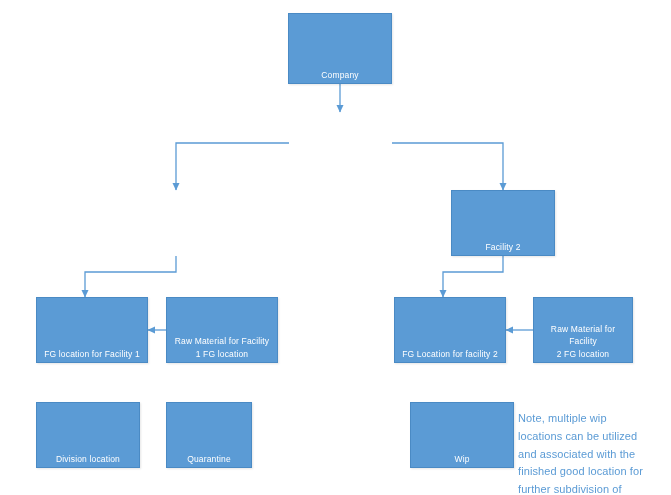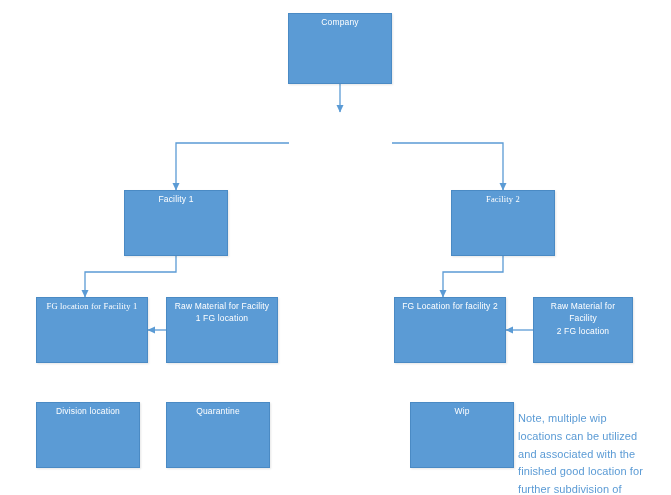--- a/index.html
+++ b/index.html
@@ -18,21 +18,21 @@
     background: #ffffff;
     overflow: hidden;
   }
   .node {
     position: absolute;
     box-sizing: border-box;
     background: #5B9BD5;
     border: 1px solid #4A8AC4;
     color: #ffffff;
     display: flex;
-    align-items: flex-start;
+    align-items: flex-end;
     justify-content: center;
     text-align: center;
     font-size: 8.5px;
     line-height: 1.45;
     letter-spacing: 0.15px;
     padding: 2px 5px;
     box-shadow: 1px 1px 2px rgba(0,0,0,0.10);
     z-index: 2;
   }
   .node-label {
@@ -97,29 +97,26 @@
     <g>
       <path d="M533,330 L506,330" stroke="#5B9BD5" stroke-width="1.3" fill="none" marker-end="url(#arrow)"></path>
     </g>
   </svg>
 
   <div class="node" style="left:288px; top:13px; width:104px; height:71px;">
     <span class="node-label">Company</span>
   </div>
 
 
-  <div class="node" style="left:124px; top:190px; width:104px; height:66px;">
-    <span class="node-label">Facility 1</span>
-  </div>
 
-  <div class="node" style="left:451px; top:190px; width:104px; height:66px;font-family:Liberation Serif, serif;">
+  <div class="node" style="left:451px; top:190px; width:104px; height:66px;">
     <span class="node-label">Facility 2</span>
   </div>
 
-  <div class="node" style="left:36px; top:297px; width:112px; height:66px;font-family:Liberation Serif, serif;">
+  <div class="node" style="left:36px; top:297px; width:112px; height:66px;">
     <span class="node-label">FG location for Facility 1</span>
   </div>
 
   <div class="node" style="left:166px; top:297px; width:112px; height:66px;">
     <span class="node-label">Raw Material for Facility
 1 FG location</span>
   </div>
 
   <div class="node" style="left:394px; top:297px; width:112px; height:66px;">
     <span class="node-label">FG Location for facility 2</span>
@@ -127,21 +124,21 @@
 
   <div class="node" style="left:533px; top:297px; width:100px; height:66px;">
     <span class="node-label">Raw Material for Facility
 2 FG location</span>
   </div>
 
   <div class="node" style="left:36px; top:402px; width:104px; height:66px;">
     <span class="node-label">Division location</span>
   </div>
 
-  <div class="node" style="left:166px; top:402px; width:104px; height:66px;">
+  <div class="node" style="left:166px; top:402px; width:86px; height:66px;">
     <span class="node-label">Quarantine</span>
   </div>
 
   <div class="node" style="left:410px; top:402px; width:104px; height:66px;">
     <span class="node-label">Wip</span>
   </div>
 
   <div class="note" style="left:518px; top:410px; width:130px;">Note, multiple wip locations can be utilized and associated with the finished good location for further subdivision of inventory valuation</div>
 
 </div>

